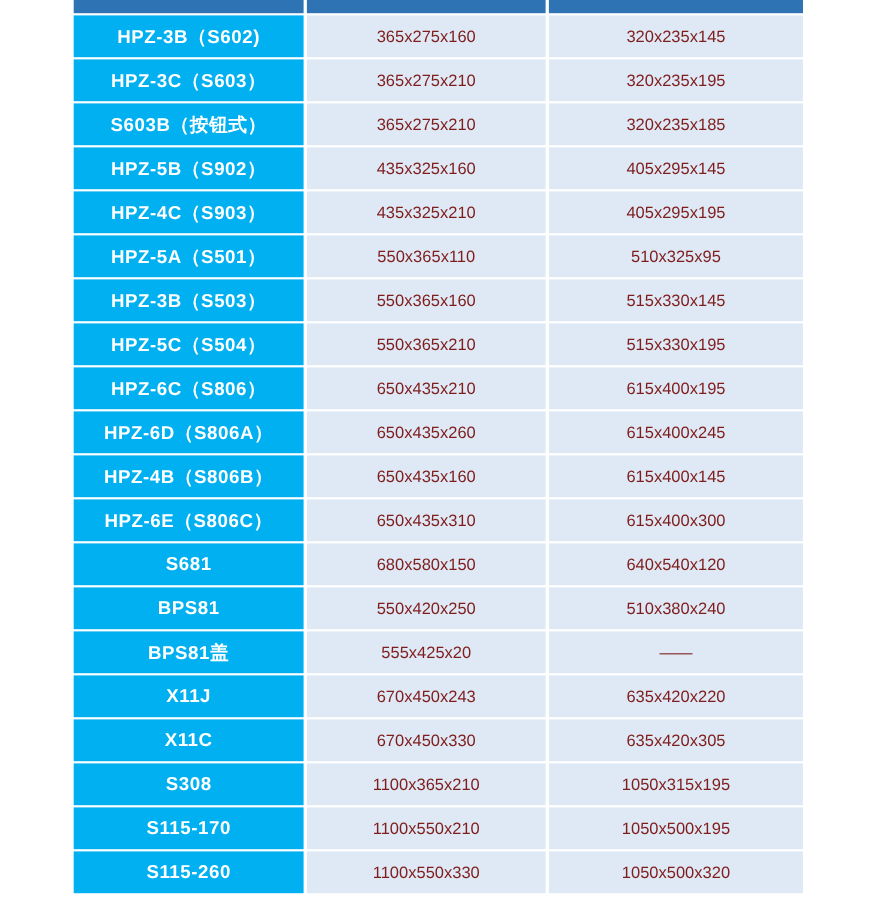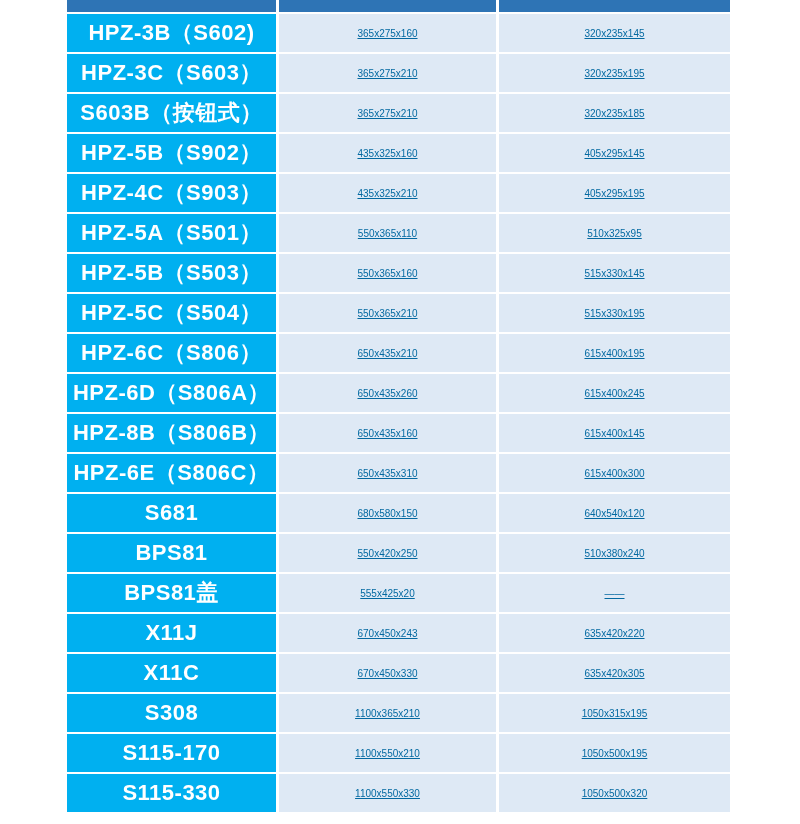--- a/index.html
+++ b/index.html
@@ -25,53 +25,52 @@
   }
   .cell {
     display: flex;
     align-items: center;
     justify-content: center;
     white-space: nowrap;
   }
   .model {
     background: var(--model-bg, #00B0F0);
     color: #ffffff;
-    font-size: 22px;
+    font-size: 17px;
     font-weight: bold;
     letter-spacing: 0.5px;
   }
   .dim {
     background: var(--cell-bg, #DEE9F5);
-    color: #0369a1;
-    font-size: 10px;
+    color: #7f1d1d;
+    font-size: 15px;
     font-weight: 400;
-    text-decoration: underline;
   }
   .row { display: contents; }
 </style>
 </head>
 <body>
 
 <div id="spec-table">
   <div class="hcell"></div>
   <div class="hcell"></div>
   <div class="hcell"></div>
 <div class="row"><div class="cell model">HPZ-3B（S602)</div><div class="cell dim">365x275x160</div><div class="cell dim">320x235x145</div></div>
     <div class="row"><div class="cell model">HPZ-3C（S603）</div><div class="cell dim">365x275x210</div><div class="cell dim">320x235x195</div></div>
     <div class="row"><div class="cell model">S603B（按钮式）</div><div class="cell dim">365x275x210</div><div class="cell dim">320x235x185</div></div>
     <div class="row"><div class="cell model">HPZ-5B（S902）</div><div class="cell dim">435x325x160</div><div class="cell dim">405x295x145</div></div>
     <div class="row"><div class="cell model">HPZ-4C（S903）</div><div class="cell dim">435x325x210</div><div class="cell dim">405x295x195</div></div>
     <div class="row"><div class="cell model">HPZ-5A（S501）</div><div class="cell dim">550x365x110</div><div class="cell dim">510x325x95</div></div>
-    <div class="row"><div class="cell model">HPZ-5B（S503）</div><div class="cell dim">550x365x160</div><div class="cell dim">515x330x145</div></div>
+    <div class="row"><div class="cell model">HPZ-3B（S503）</div><div class="cell dim">550x365x160</div><div class="cell dim">515x330x145</div></div>
     <div class="row"><div class="cell model">HPZ-5C（S504）</div><div class="cell dim">550x365x210</div><div class="cell dim">515x330x195</div></div>
     <div class="row"><div class="cell model">HPZ-6C（S806）</div><div class="cell dim">650x435x210</div><div class="cell dim">615x400x195</div></div>
     <div class="row"><div class="cell model">HPZ-6D（S806A）</div><div class="cell dim">650x435x260</div><div class="cell dim">615x400x245</div></div>
-    <div class="row"><div class="cell model">HPZ-8B（S806B）</div><div class="cell dim">650x435x160</div><div class="cell dim">615x400x145</div></div>
+    <div class="row"><div class="cell model">HPZ-4B（S806B）</div><div class="cell dim">650x435x160</div><div class="cell dim">615x400x145</div></div>
     <div class="row"><div class="cell model">HPZ-6E（S806C）</div><div class="cell dim">650x435x310</div><div class="cell dim">615x400x300</div></div>
     <div class="row"><div class="cell model">S681</div><div class="cell dim">680x580x150</div><div class="cell dim">640x540x120</div></div>
     <div class="row"><div class="cell model">BPS81</div><div class="cell dim">550x420x250</div><div class="cell dim">510x380x240</div></div>
     <div class="row"><div class="cell model">BPS81盖</div><div class="cell dim">555x425x20</div><div class="cell dim">——</div></div>
     <div class="row"><div class="cell model">X11J</div><div class="cell dim">670x450x243</div><div class="cell dim">635x420x220</div></div>
     <div class="row"><div class="cell model">X11C</div><div class="cell dim">670x450x330</div><div class="cell dim">635x420x305</div></div>
     <div class="row"><div class="cell model">S308</div><div class="cell dim">1100x365x210</div><div class="cell dim">1050x315x195</div></div>
     <div class="row"><div class="cell model">S115-170</div><div class="cell dim">1100x550x210</div><div class="cell dim">1050x500x195</div></div>
-    <div class="row"><div class="cell model">S115-330</div><div class="cell dim">1100x550x330</div><div class="cell dim">1050x500x320</div></div>
+    <div class="row"><div class="cell model">S115-260</div><div class="cell dim">1100x550x330</div><div class="cell dim">1050x500x320</div></div>
   </div>
 
 </body></html>

